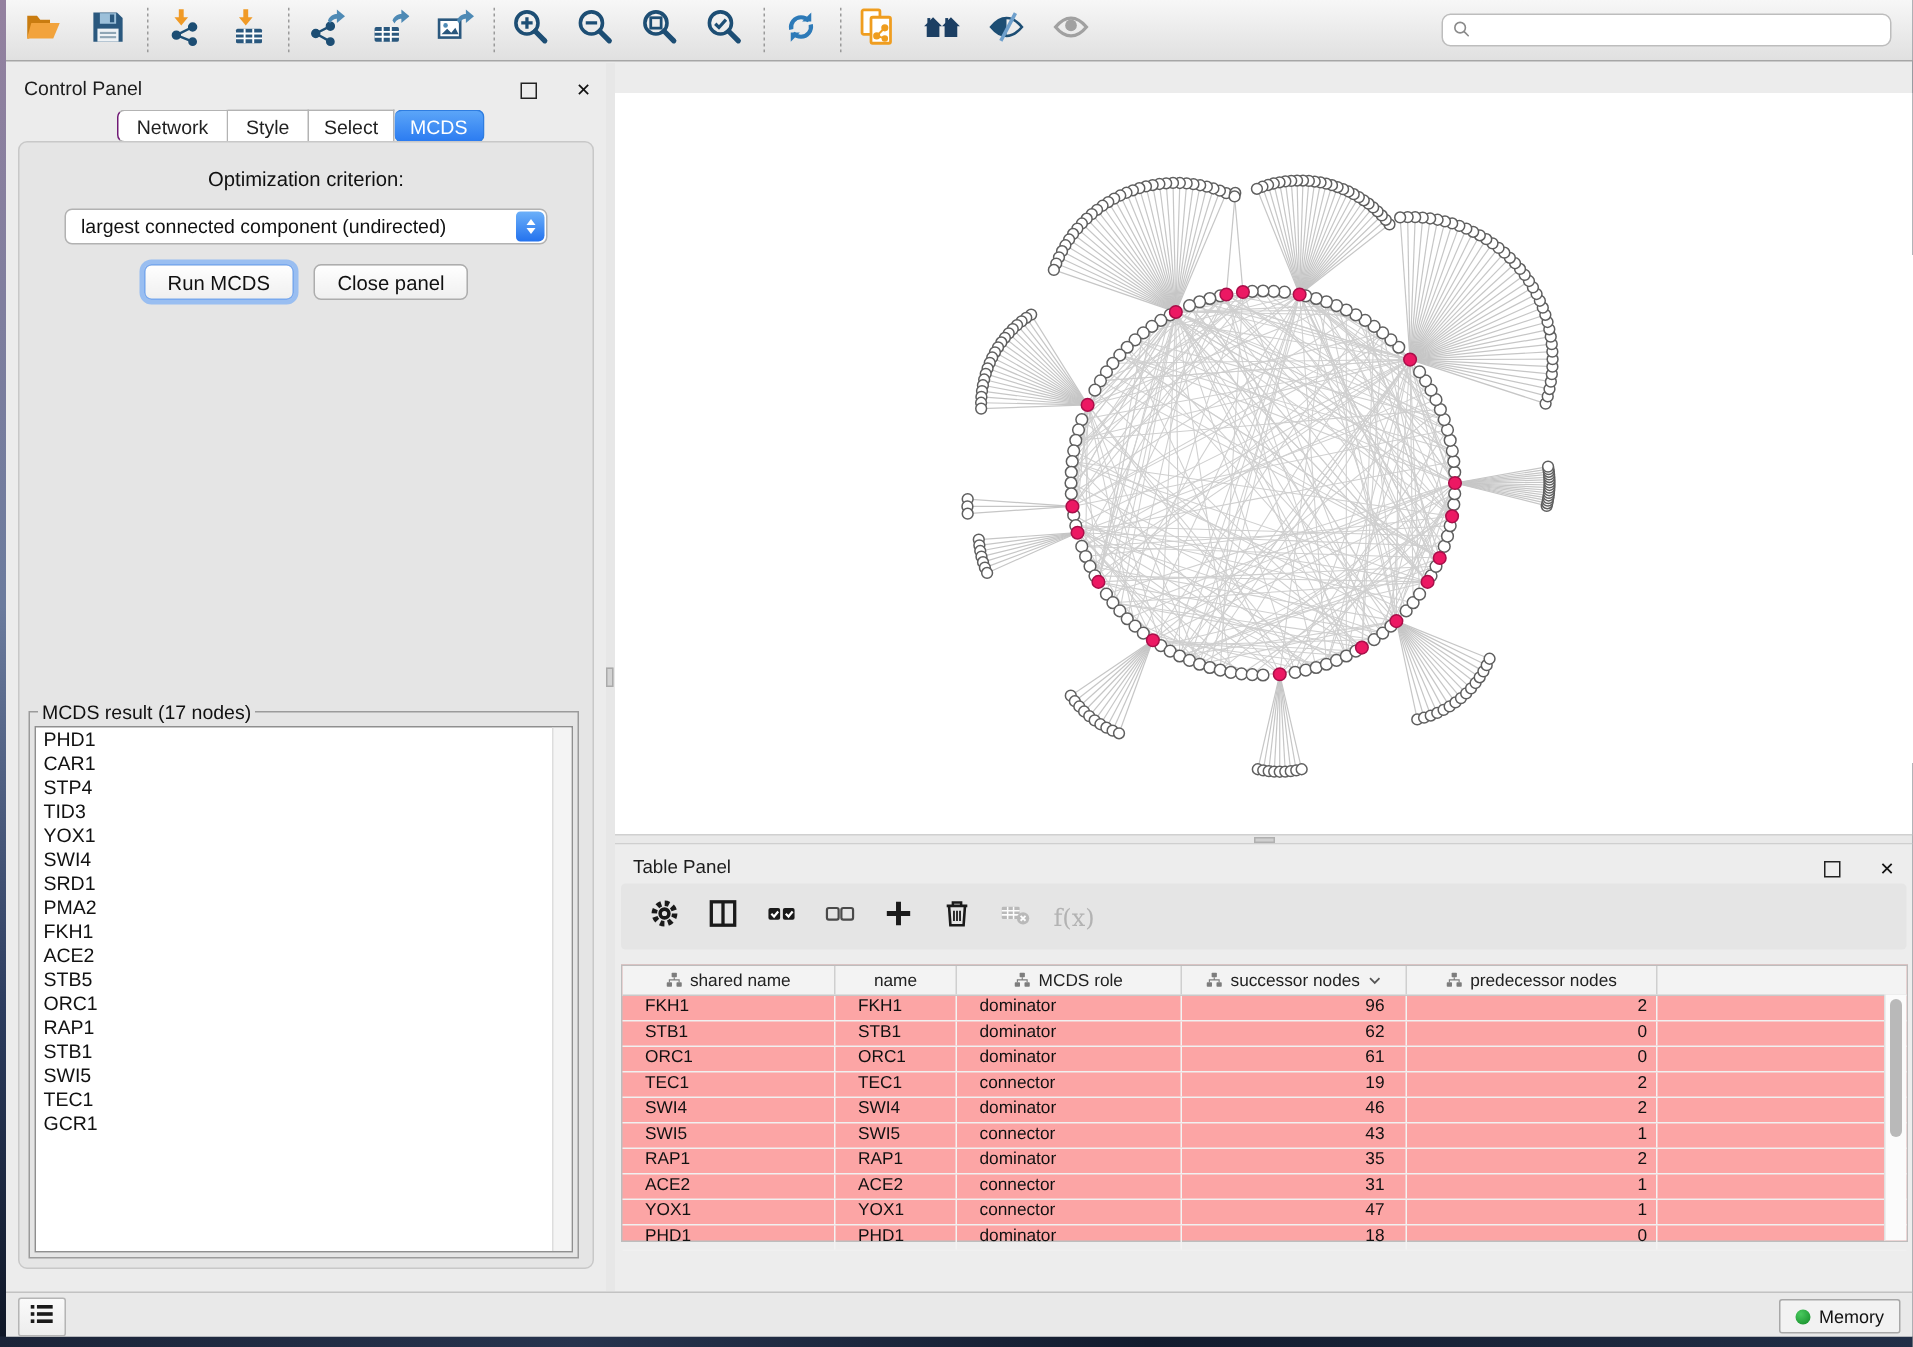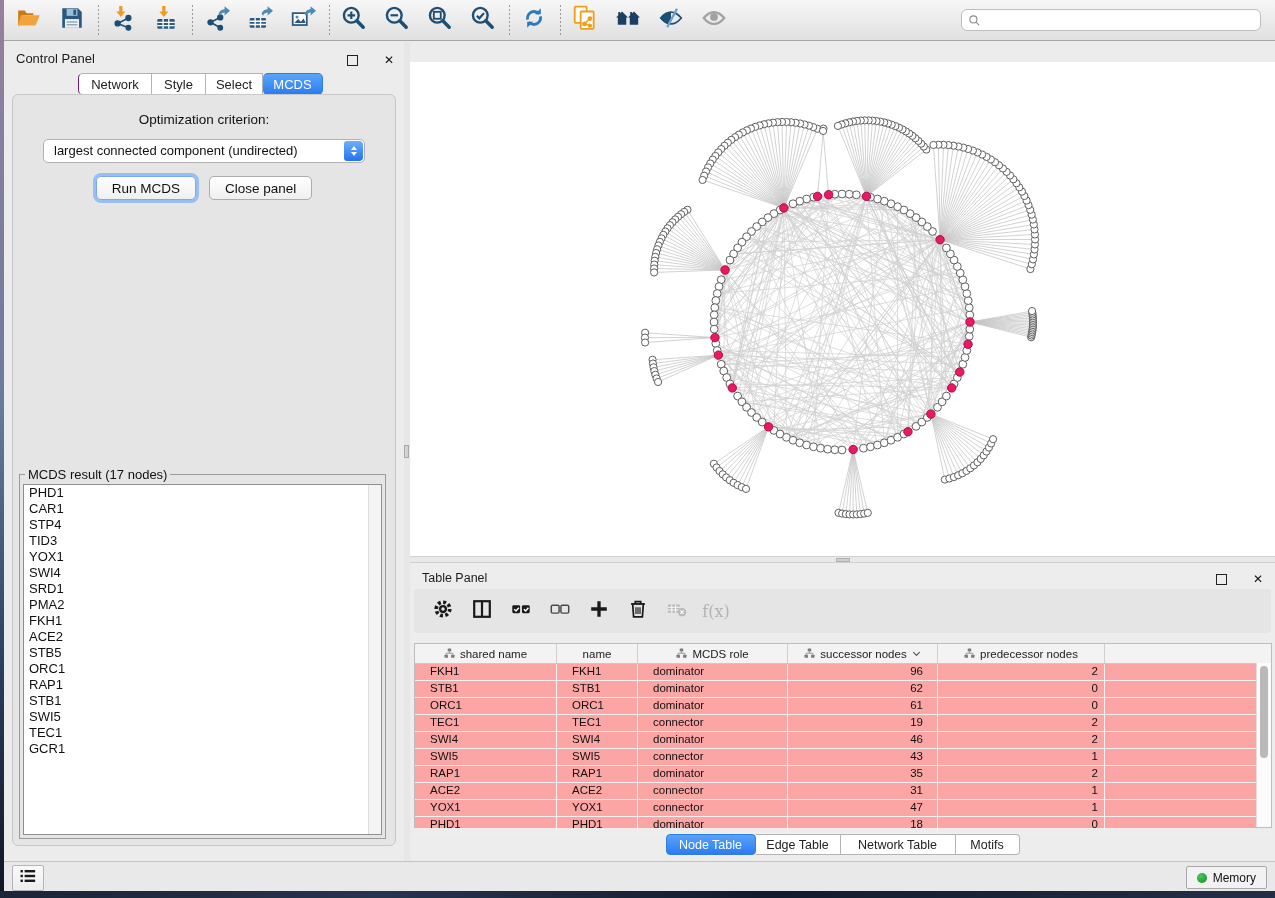--- a/index.html
+++ b/index.html
@@ -1292,26 +1292,20 @@
             <div class="td l" style="width: 81px;">PHD1</div>
             <div class="td l" style="width: 150px;">dominator</div>
             <div class="td r" style="width: 150px; padding-right: 14px;">18</div>
             <div class="td r" style="width: 167px; padding-right: 6px;">0</div>
           </div>
         </div>
       <div id="grid-scroll">
         <div id="grid-thumb"></div>
       </div>
     </div>
-    <div id="tp-tabs">
-        <div class="tp-tab active" style="width: 90px;">Node Table</div>
-        <div class="tp-tab" style="width: 85px;">Edge Table</div>
-        <div class="tp-tab" style="width: 115px;">Network Table</div>
-        <div class="tp-tab" style="width: 64px;">Motifs</div>
-      </div>
   </div>
 
   <div id="status-bar" class="abs">
     <div id="list-btn">
       <span>
         <svg width="18" height="18" viewBox="0 0 24 24">
             <g fill="#1a1a1a">
               <rect x="2" y="4" width="3.2" height="3.2"></rect>
               <rect x="7.5" y="4" width="14" height="3.2"></rect>
               <rect x="2" y="10.4" width="3.2" height="3.2"></rect>

